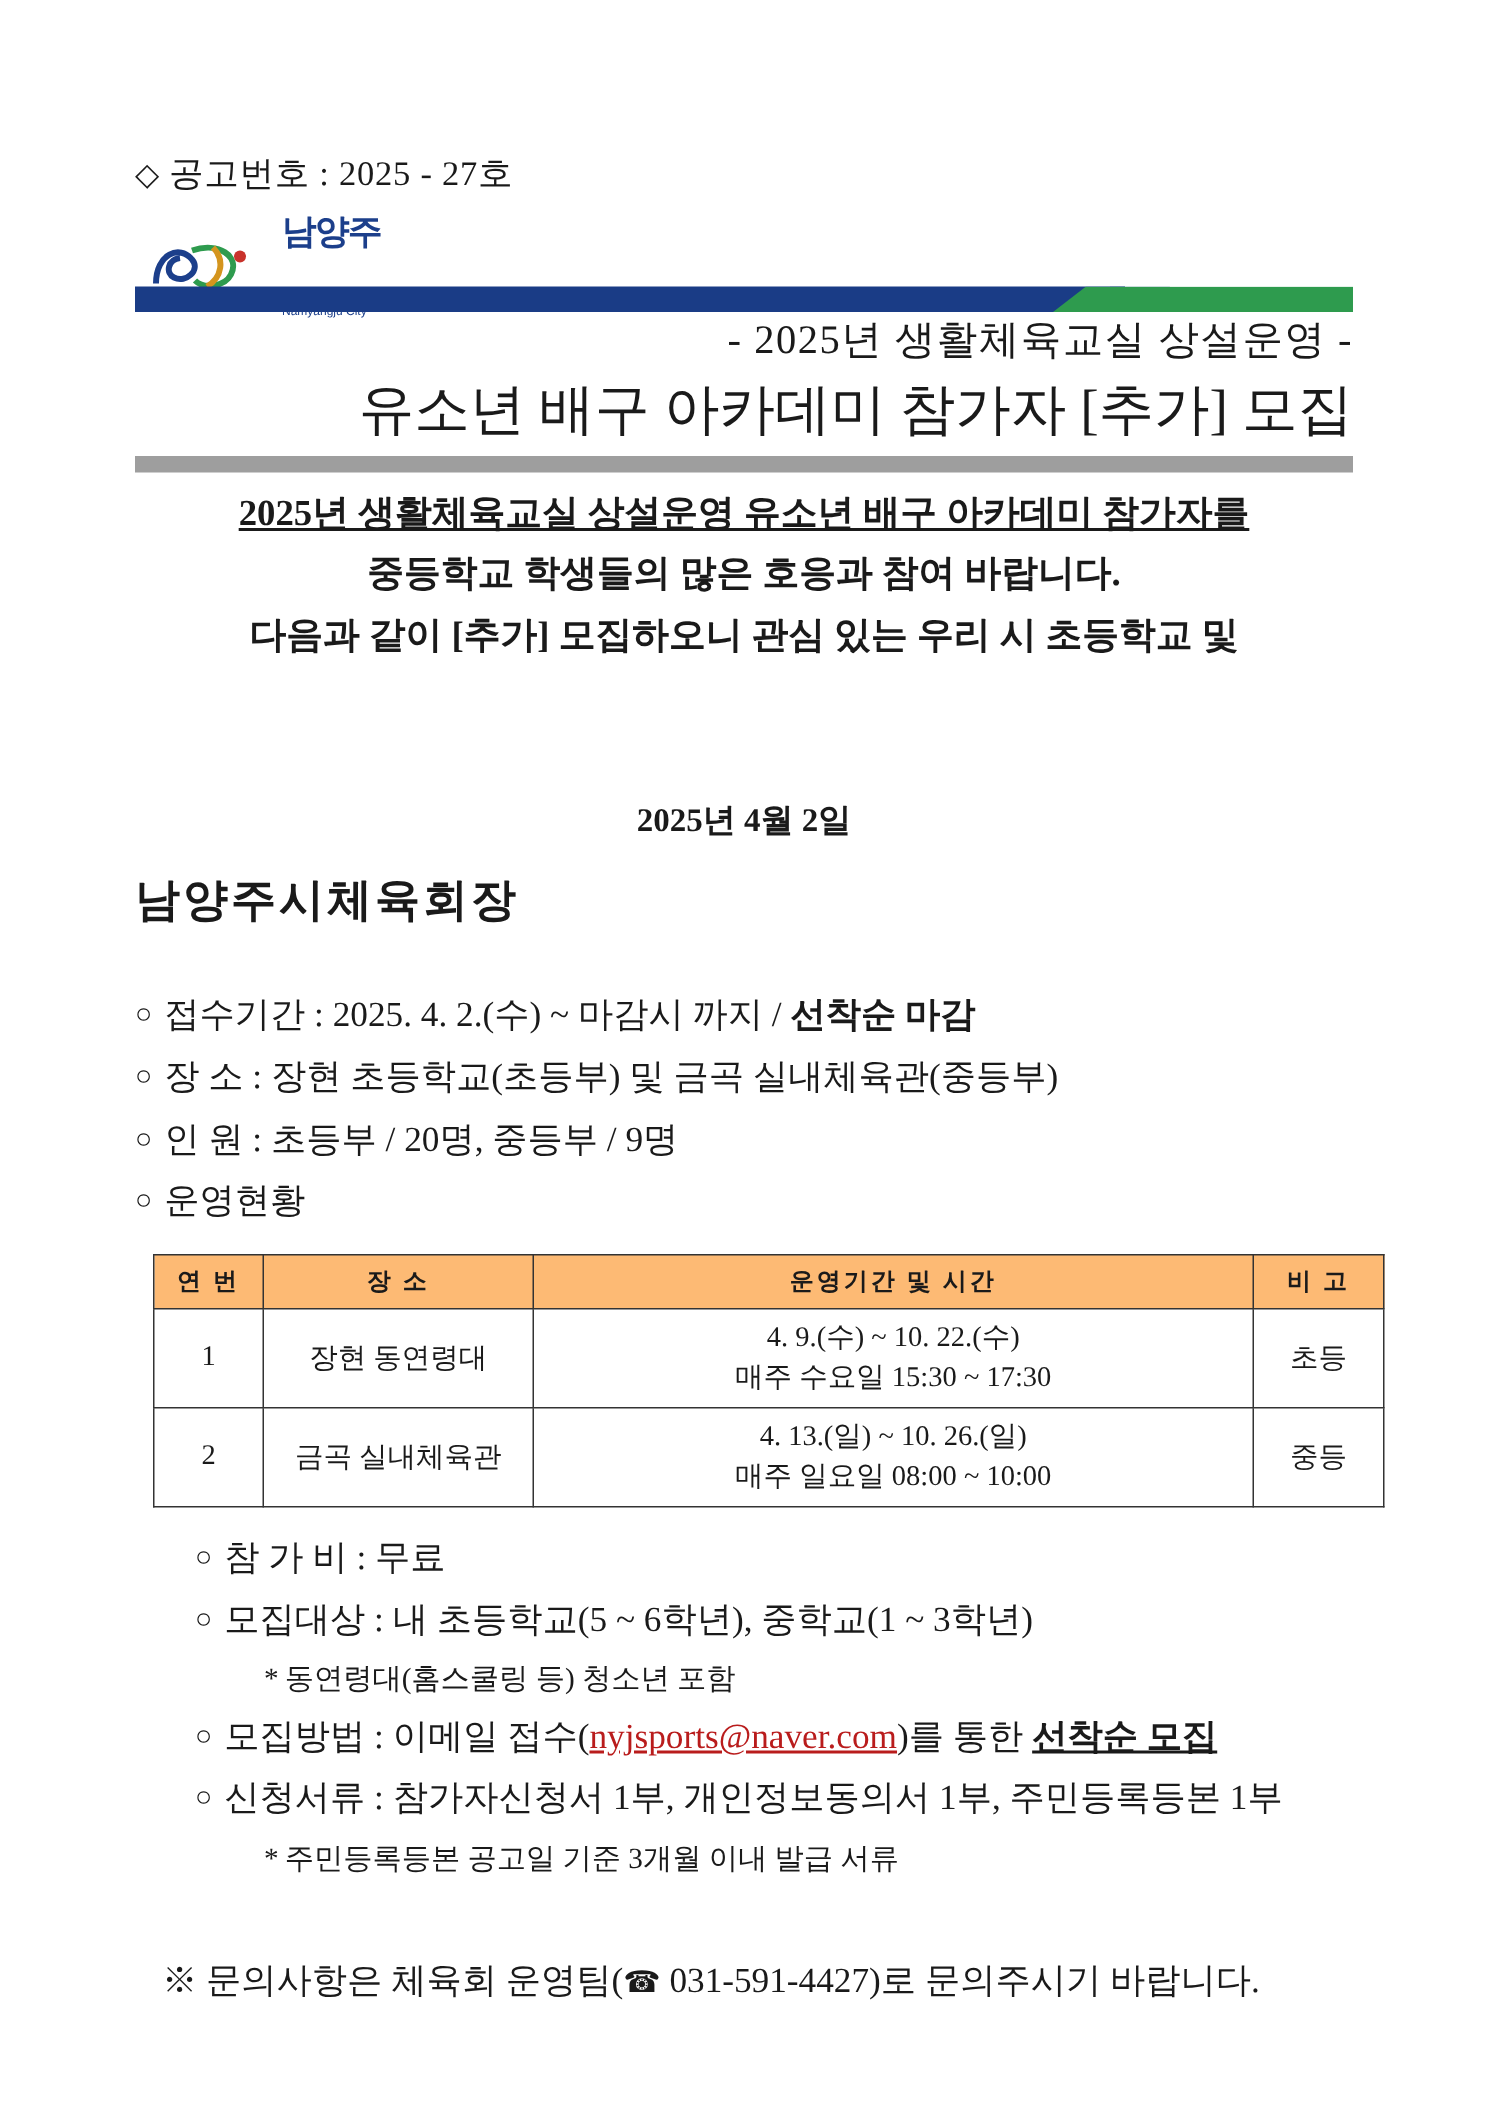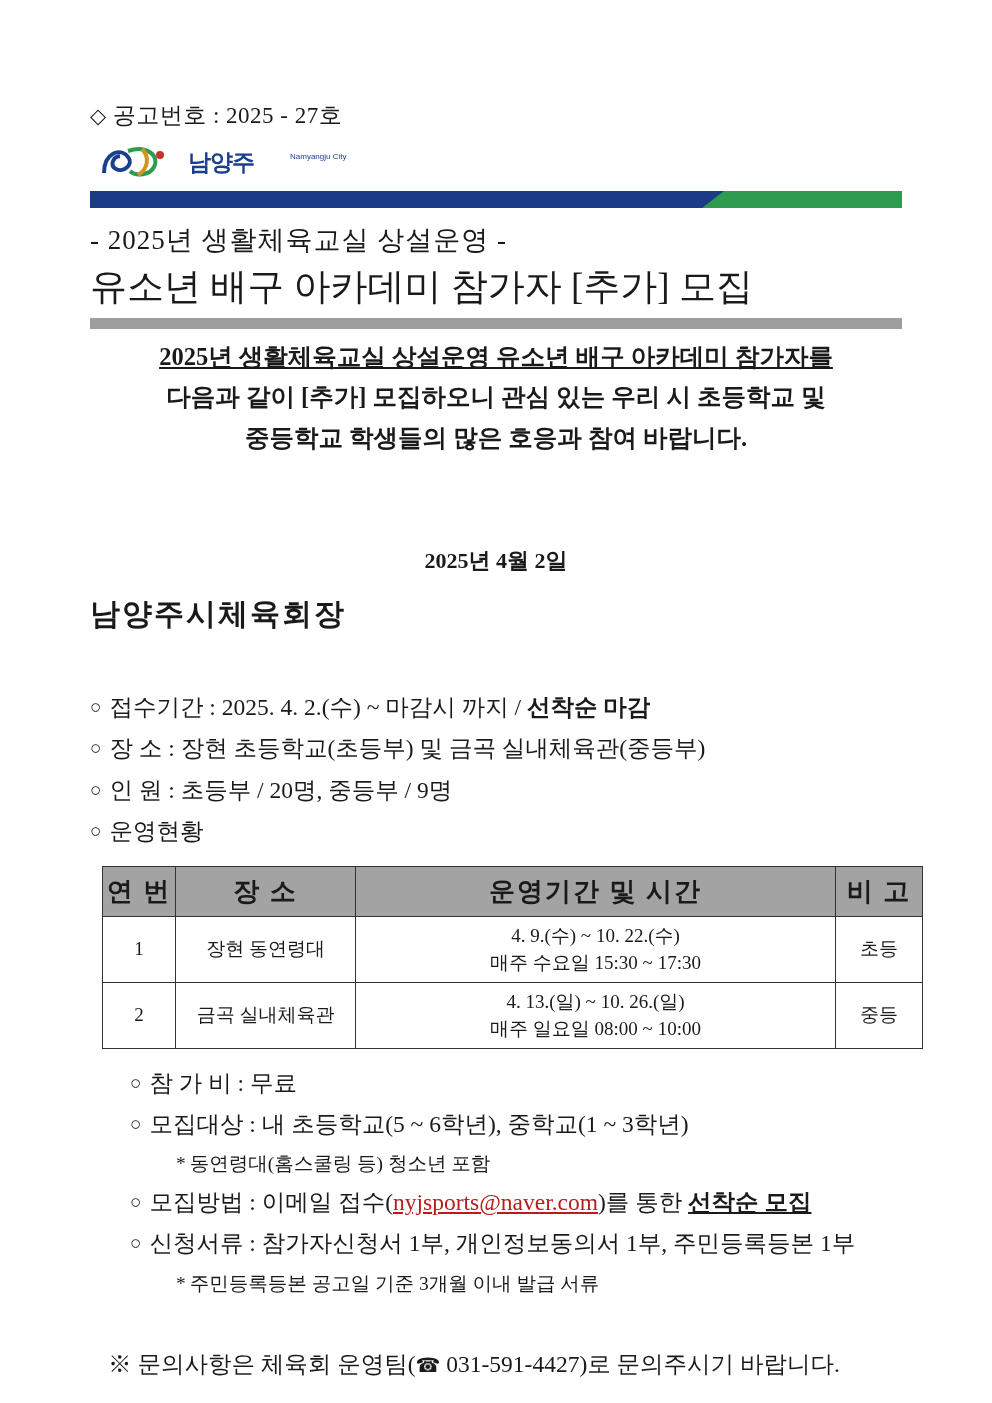--- a/index.html
+++ b/index.html
@@ -42,21 +42,21 @@
     align-items: center;
     gap: 6px;
   }
   .logo-mark {
     width: 84px;
     height: 38px;
     position: relative;
   }
   .logo-text {
     display: flex;
-    flex-direction: row;
+    flex-direction: column;
     line-height: 1;
     gap: 36px;
   }
   .logo-kr {
     font-family: "Liberation Sans", sans-serif;
     font-size: 23px;
     font-weight: bold;
     color: #1c3f8b;
     letter-spacing: -1px;
   }
@@ -87,22 +87,21 @@
     clip-path: polygon(22px 0, 100% 0, 100% 100%, 0 100%);
   }
   .header-bar .mid {
     position: absolute;
     left: 650px; top: 0;
     width: 40px; height: 17px;
     background: #1a3c86;
     clip-path: polygon(0 0, 100% 0, 75% 100%, 0 100%);
   }
   .title-block {
-    text-align: left;
-    padding-top: 14px;
+    text-align: right;
   }
   .title-sub {
     font-size: 27px;
     letter-spacing: 1px;
     margin-bottom: 4px;
   }
   .title-main {
     font-size: 37px;
     letter-spacing: 0px;
     margin-bottom: 6px;
@@ -130,21 +129,21 @@
     margin-top: 88px;
   }
   .org-line {
     text-align: left;
     font-size: 30px;
     font-weight: bold;
     letter-spacing: 2px;
     margin-top: 18px;
   }
   .info-list {
-    margin-top: 52px;
+    margin-top: 36px;
   }
   .info-row {
     font-size: 23.5px;
     line-height: 1.75;
     white-space: nowrap;
   }
   .circle {
     font-size: 19px;
     vertical-align: 2px;
     margin-right: 8px;
@@ -157,22 +156,22 @@
     margin: 14px 0 0 12px;
     table-layout: fixed;
   }
   table.op-table th, table.op-table td {
     border: 1px solid #333333;
     text-align: center;
     font-size: 19px;
     padding: 5px 2px;
   }
   table.op-table thead th {
-    background: #a3a3a3;
-    font-size: 26px;
+    background: #fdba74;
+    font-size: 16px;
     letter-spacing: 2px;
     padding: 7px 2px;
   }
   .col-no { width: 68px; }
   .col-place { width: 175px; }
   .col-period { width: 475px; }
   .col-note { width: 82px; }
   .period-cell div { line-height: 1.45; }
   .sub-note {
     font-size: 19.5px;
@@ -228,22 +227,22 @@
   </div>
 
   <div class="title-block">
     <div class="title-sub">- 2025년 생활체육교실 상설운영 -</div>
     <div class="title-main">유소년 배구 아카데미 참가자 [추가] 모집</div>
   </div>
   <div class="gray-bar"></div>
 
   <div class="intro">
     <div class="u">2025년 생활체육교실 상설운영 유소년 배구 아카데미 참가자를</div>
+    <div>중등학교 학생들의 많은 호응과 참여 바랍니다.</div>
     <div>다음과 같이 [추가] 모집하오니 관심 있는 우리 시 초등학교 및</div>
-    <div>중등학교 학생들의 많은 호응과 참여 바랍니다.</div>
   </div>
 
   <div class="date-line">2025년 4월 2일</div>
   <div class="org-line">남양주시체육회장</div>
 
   <div class="info-list">
 
     <div class="info-row">
       <span class="circle">○</span><span>접수기간</span> : <span>2025. 4. 2.(수) ~ 마감시 까지 / </span><span class="b">선착순 마감</span>
     </div>

